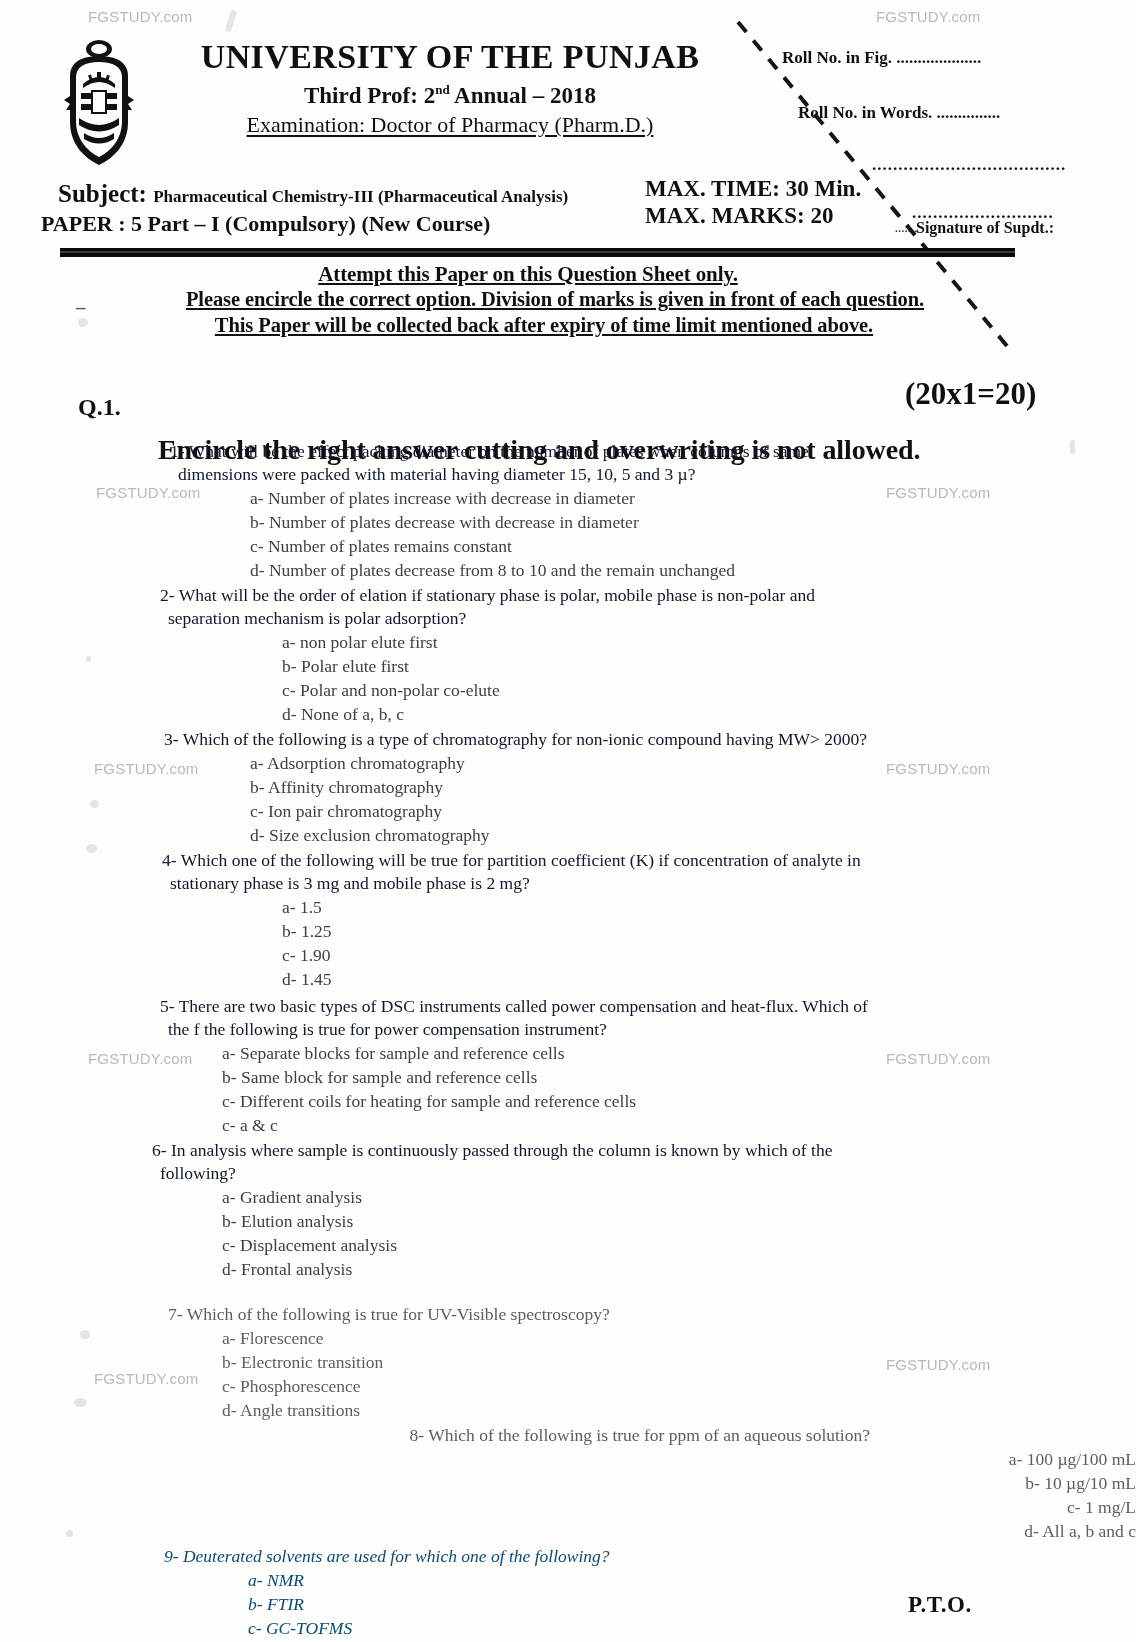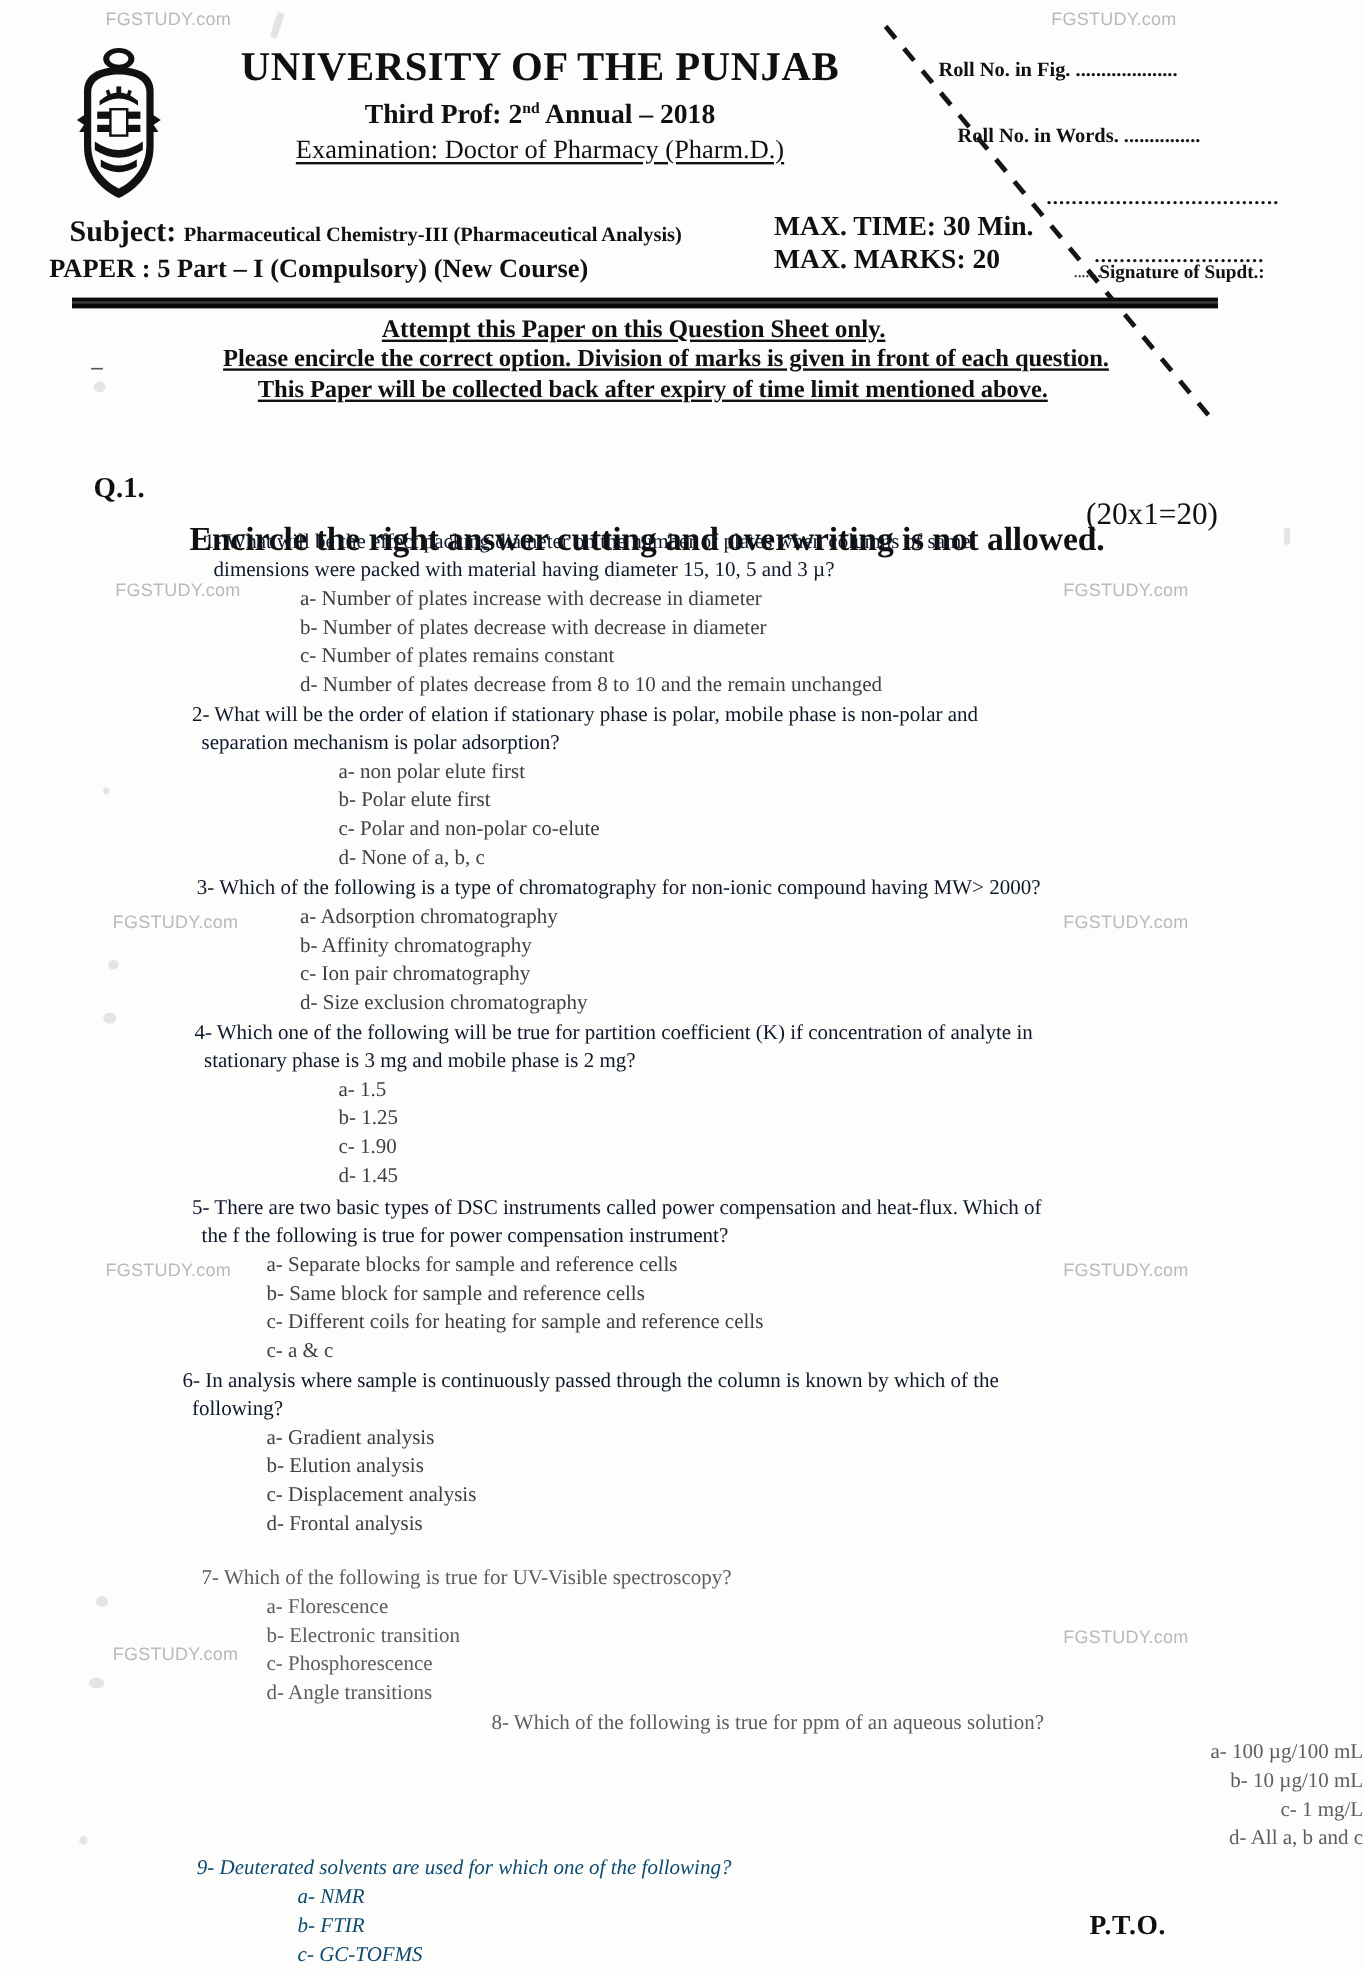--- a/index.html
+++ b/index.html
@@ -235,23 +235,23 @@
     left: 158px;
     top: 394px;
     font-size: 28px;
     font-weight: bold;
     letter-spacing: -.1px;
     margin-top: 40px;
   }
   .q1-marks {
     position: absolute;
     left: 905px;
-    top: 414px;
-    font-size: 26px;
-    font-weight: normal;
+    top: 376px;
+    font-size: 31px;
+    font-weight: bold;
   }
 
   
   #questions {
     position: absolute;
     left: 0;
     top: 440px;
     width: 1136px;
   }
   .qblock { position: relative; }

